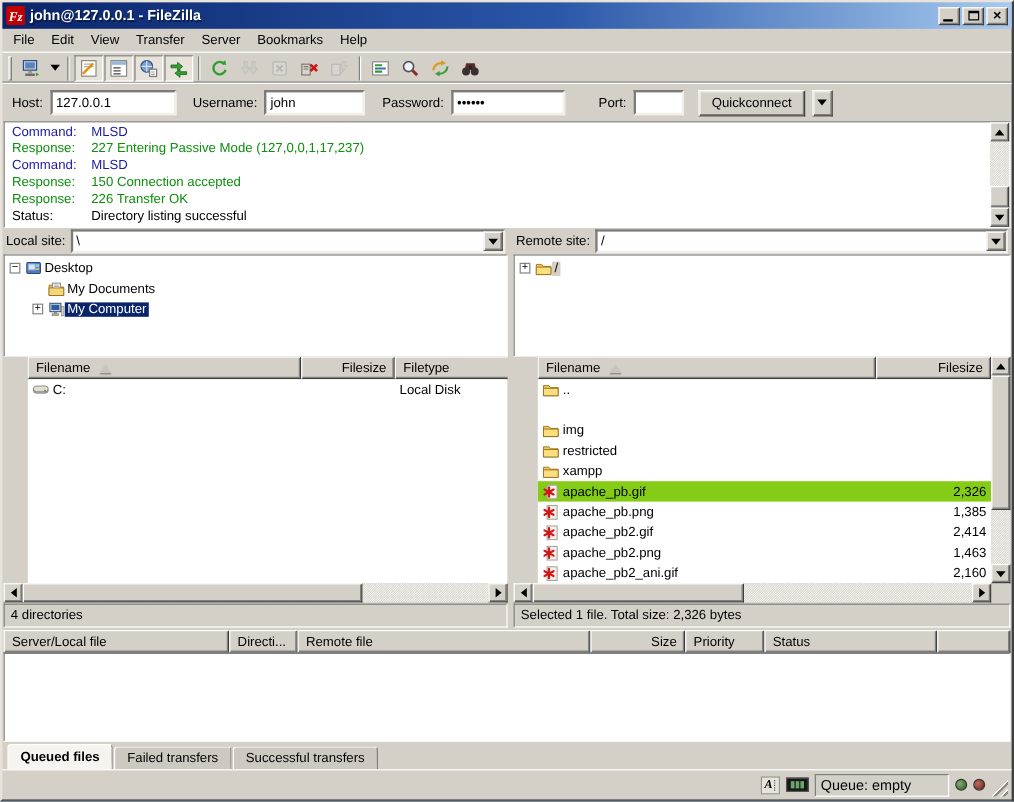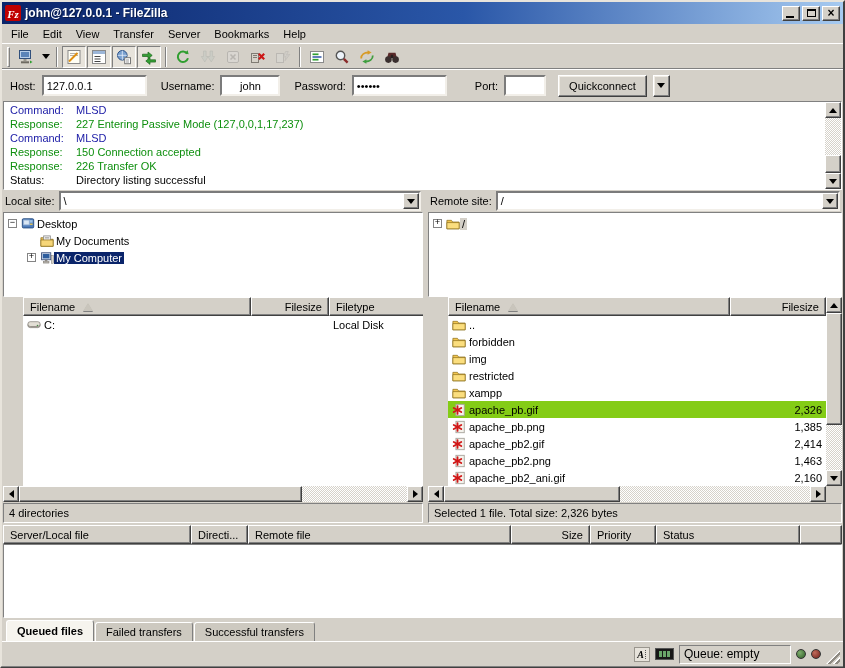--- a/index.html
+++ b/index.html
@@ -317,21 +317,21 @@
             <rect x="6.8" y="5.8" width="2.4" height="3.4" fill="#2a2020"></rect>
           </svg>
         </span>
       </span>
     </div>
 
   <div class="qcbar">
     <span class="lbl">Host:</span>
     <input class="field" style="width: 105px;" value="127.0.0.1">
     <span class="lbl" style="margin-left:8px">Username:</span>
-    <input class="field" style="width: 60px; text-align: center;" value="john">
+    <input class="field" style="width: 84px;" value="john">
     <span class="lbl" style="margin-left:8px">Password:</span>
     <input class="field" style="width: 95px;" value="••••••">
     <span class="lbl" style="margin-left:22px">Port:</span>
     <input class="field" style="width: 42px;" value="">
     <button class="btn" style="margin-left:6px">Quickconnect</button>
     <span class="btn dd-btn">
         <i class="tri-down"></i>
       </span>
   </div>
 
@@ -527,29 +527,20 @@
                       <path d="M1 6.4h14v7.1H1z" fill="#fbde7e" stroke="#8a6d1a" stroke-width=".8"></path>
                     </svg>
                   </span>
                   <span>..</span>
                 </div>
                 <div class="fcell alignr" style="flex: 1 1 0%;">
                   <span></span>
                 </div>
               </div>
               <div class="file-row">
-                <div class="fcell" style="width: 282px; flex: 0 0 auto;">
-                  <span class="ic ic14">
-                    <svg viewBox="0 0 16 16">
-                      <path d="M1 3.8h5.2l1.4 1.9H15v7.8H1z" fill="#f3c64f" stroke="#8a6d1a" stroke-width=".8"></path>
-                      <path d="M1 6.4h14v7.1H1z" fill="#fbde7e" stroke="#8a6d1a" stroke-width=".8"></path>
-                    </svg>
-                  </span>
-                  <span>forbidden</span>
-                </div>
                 <div class="fcell alignr" style="flex: 1 1 0%;">
                   <span></span>
                 </div>
               </div>
               <div class="file-row">
                 <div class="fcell" style="width: 282px; flex: 0 0 auto;">
                   <span class="ic ic14">
                     <svg viewBox="0 0 16 16">
                       <path d="M1 3.8h5.2l1.4 1.9H15v7.8H1z" fill="#f3c64f" stroke="#8a6d1a" stroke-width=".8"></path>
                       <path d="M1 6.4h14v7.1H1z" fill="#fbde7e" stroke="#8a6d1a" stroke-width=".8"></path>
@@ -707,21 +698,21 @@
     </div>
   </div>
 
   <div class="queuehdr" id="queue-cols">
       <div class="col-h" style="width: 188px; flex: 0 0 auto;">
         <span>Server/Local file</span>
       </div>
       <div class="col-h" style="width: 57px; flex: 0 0 auto;">
         <span>Directi...</span>
       </div>
-      <div class="col-h" style="width: 263px; flex: 0 0 auto;">
+      <div class="col-h" style="width: 244px; flex: 0 0 auto;">
         <span>Remote file</span>
       </div>
       <div class="col-h alignr" style="width: 79px; flex: 0 0 auto;">
         <span>Size</span>
       </div>
       <div class="col-h" style="width: 66px; flex: 0 0 auto;">
         <span>Priority</span>
       </div>
       <div class="col-h" style="width: 144px; flex: 0 0 auto;">
         <span>Status</span>

